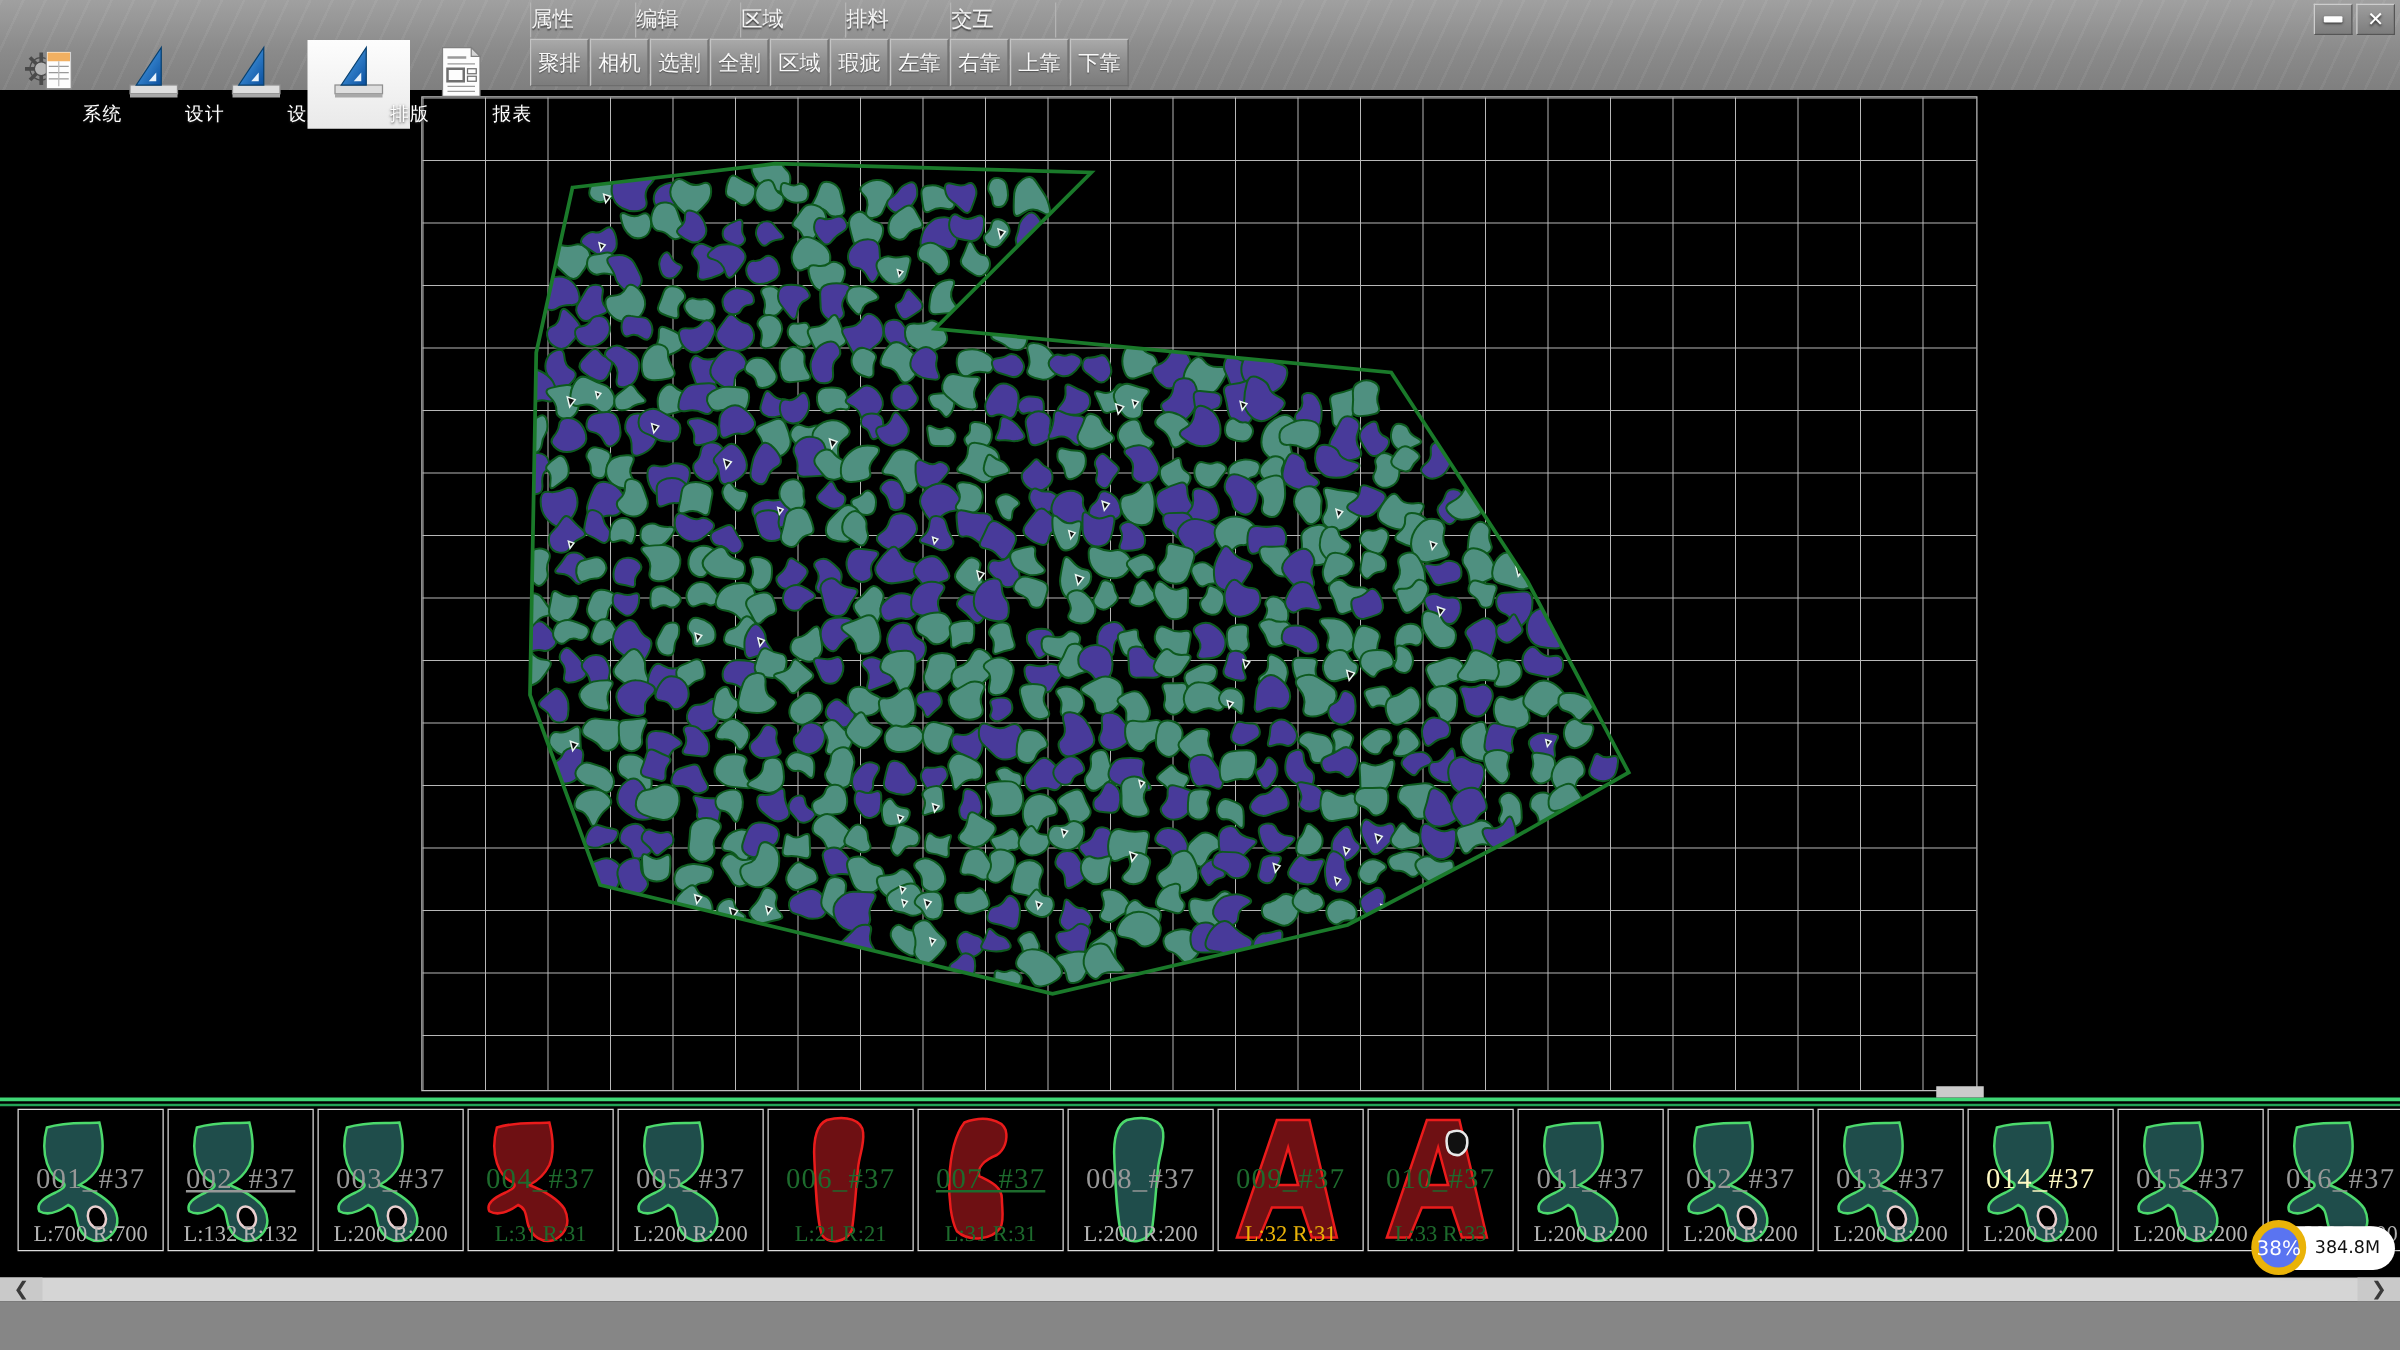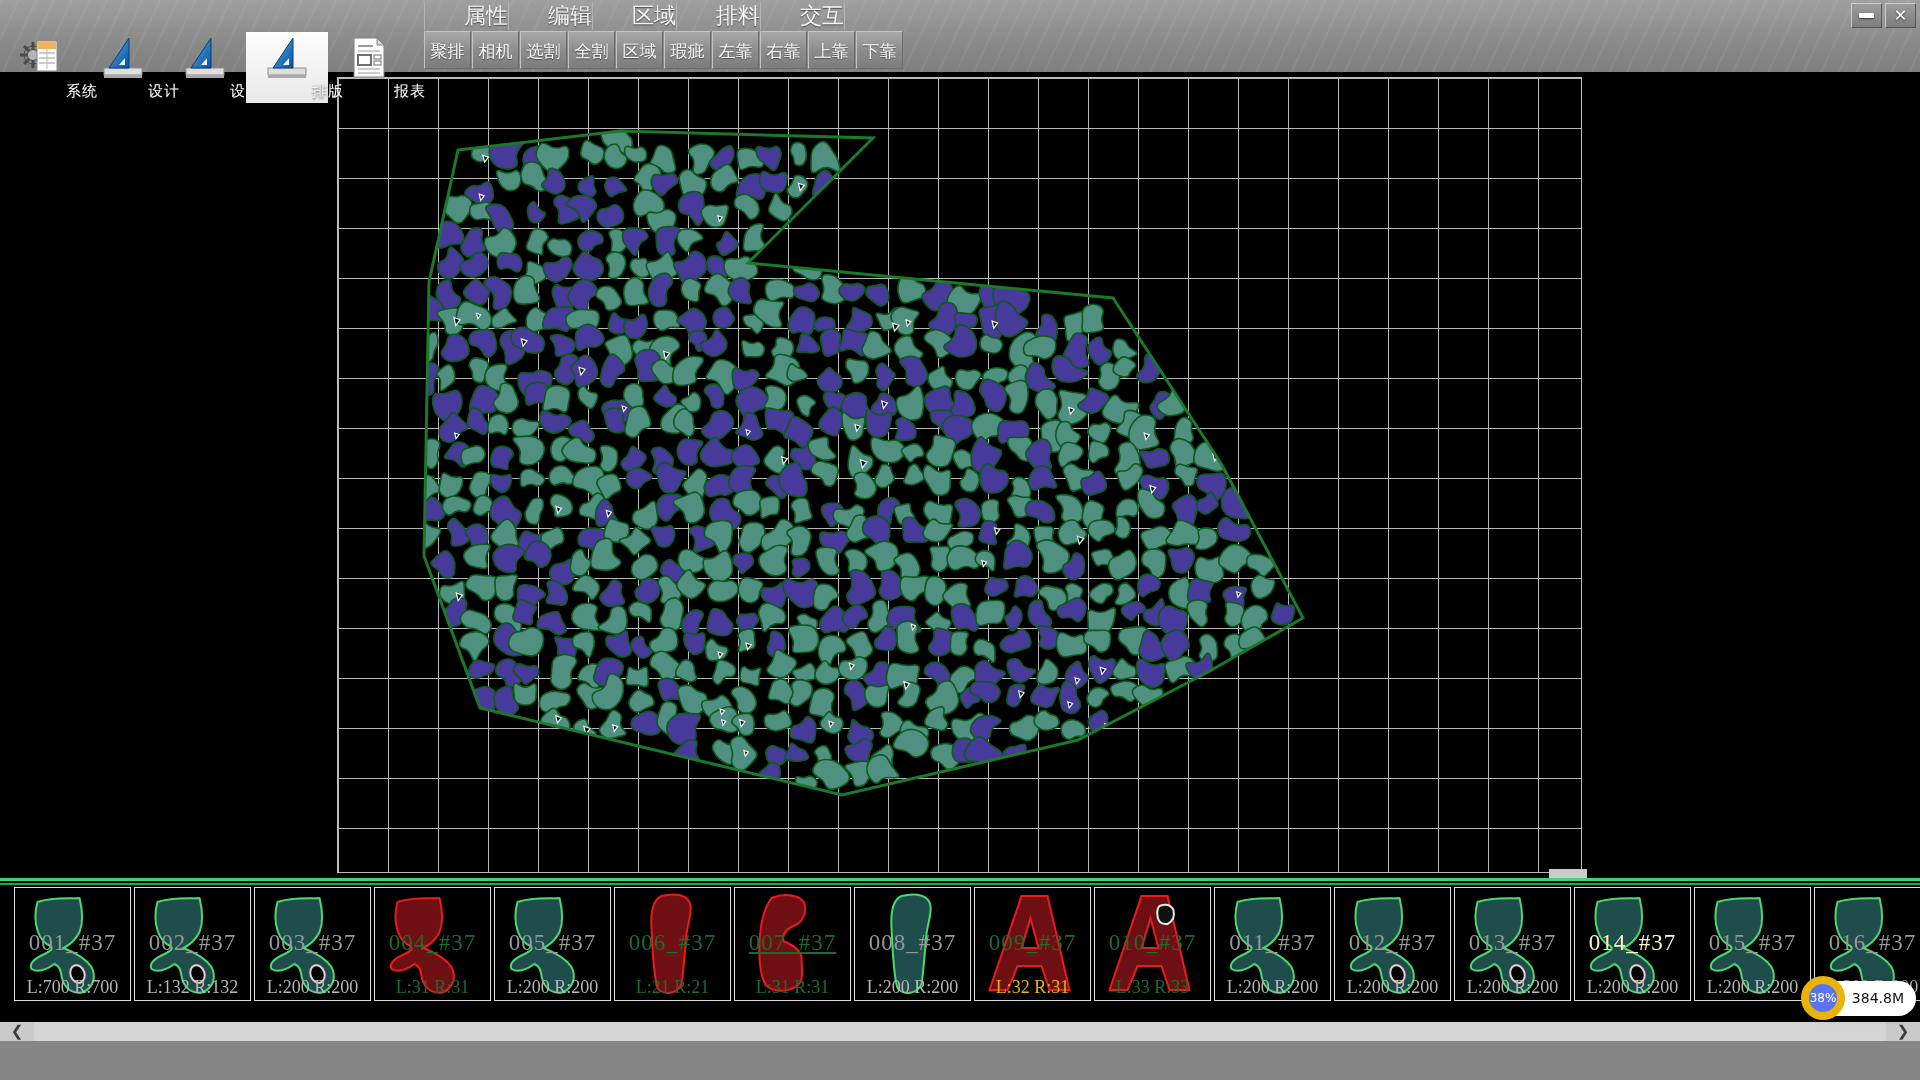--- a/index.html
+++ b/index.html
@@ -11,21 +11,21 @@
   #toolbar:after{content:"";position:absolute;inset:0;pointer-events:none;
     background:repeating-linear-gradient(115deg,rgba(255,255,255,.055) 0 2px,transparent 2px 16px);}
   #main-buttons{position:absolute;left:0;top:0;height:72px;display:flex;z-index:3;margin-top:32px;}
   .big-btn{width:82px;height:71px;position:relative;text-align:center;cursor:default;}
   .big-btn.active{background:linear-gradient(180deg,#fdfdfd,#e9e9e9);}
   .big-btn .bicon{position:absolute;left:50%;top:3px;transform:translateX(-50%);}
   .big-btn .blabel{position:absolute;bottom:2px;width:100%;font-size:15px;color:#fff;
     text-shadow:0 1px 2px rgba(40,40,40,.9);letter-spacing:1px;}
   #menu-row1{position:absolute;left:424px;top:2px;display:flex;z-index:3;
     border-left:1px solid #b4b4b4;}
-  .menu1-btn{width:83px;height:28px;line-height:28px;text-align:right;font-size:22px;
+  .menu1-btn{width:83px;height:28px;line-height:28px;text-align:left;font-size:17px;
     color:#f5f5f5;text-shadow:0 1px 1px #4a4a4a;border-right:1px solid #b4b4b4;}
   #menu-row2{position:absolute;left:424px;top:31px;display:flex;gap:1px;z-index:3;}
   .menu2-btn{width:47px;height:38px;line-height:38px;text-align:center;font-size:17px;
     color:#fafafa;text-shadow:0 1px 1px #4a4a4a;
     background:linear-gradient(180deg,#a9a9a9,#8d8d8d 50%,#7c7c7c);
     border:1px solid;border-color:#c4c4c4 #6d6d6d #6d6d6d #c4c4c4;box-sizing:border-box;}
   #win-controls{position:absolute;right:4px;top:3px;display:flex;gap:3px;z-index:4;}
   .win-btn{width:31px;height:25px;display:flex;align-items:center;justify-content:center;
     background:linear-gradient(180deg,#9d9d9d,#7d7d7d);
     border:1px solid;border-color:#cdcdcd #555 #555 #cdcdcd;box-sizing:border-box;}
@@ -50,22 +50,22 @@
   .thumb{width:115px;height:112px;background:#000;border:1px solid #dcdcdc;position:relative;flex:none;}
   .thumb svg{position:absolute;left:0;top:0;}
   .thumb .tname{position:absolute;top:42px;width:100%;text-align:center;
     font-family:"Liberation Serif","DejaVu Serif",serif;font-size:23px;letter-spacing:1px;}
   .thumb .tlr{position:absolute;bottom:2px;width:100%;text-align:center;
     font-family:"Liberation Serif","DejaVu Serif",serif;font-size:18px;}
   
   #badge{position:absolute;left:1806px;top:981px;width:110px;height:35px;background:#fff;
     border-radius:18px;box-shadow:0 2px 6px rgba(0,0,0,.45);z-index:10;}
   #badge .pct{position:absolute;left:-5px;top:-5px;width:44px;height:44px;border-radius:50%;
-    background:#5a74f1;border:8px solid #eab308;box-sizing:border-box;
-    display:flex;align-items:center;justify-content:center;color:#fff;font-size:12px;}
+    background:#5a74f1;border:6px solid #eab308;box-sizing:border-box;
+    display:flex;align-items:center;justify-content:center;color:#fff;font-size:16px;}
   #badge .mem{position:absolute;right:12px;top:0;height:35px;line-height:35px;
     color:#111;font-size:14px;}
   
   #hscroll{position:absolute;left:0;top:1022px;width:1920px;height:19px;background:#d5d5d5;}
   .scroll-arrow{position:absolute;top:0;width:34px;height:19px;background:#c9c9c9;
     color:#3a3a3a;font-size:15px;font-weight:bold;text-align:center;line-height:19px;}
   #scroll-left{left:0;}
   #scroll-right{right:0;}
   #statusbar{position:absolute;left:0;top:1041px;width:1920px;height:39px;background:#868686;}
 </style>
@@ -827,21 +827,21 @@
      <div class="tname" style="color: rgb(152, 152, 152);">001_#37</div>
      <div class="tlr" style="color: rgb(181, 181, 181);">L:700 R:700</div>
       </div>
       <div class="thumb">
         <svg width="115" height="112" viewBox="0 0 110 112">
        <g fill="#1f4d4b" stroke="#4cd96c" stroke-width="2">
             <path d="M20,14 C36,9 50,11 62,10 C65,22 66,34 62,44 C58,52 52,57 46,60 C56,64 68,70 74,79 C79,89 76,99 66,104 C56,107 48,101 45,92 C43,85 44,79 37,76 C30,81 21,85 14,81 C11,75 18,70 27,66 C33,63 36,61 33,58 C22,54 14,36 20,14 Z"></path>
      <ellipse cx="60" cy="86" rx="7" ry="9" transform="rotate(-20 60 86)" fill="#000" stroke="#e9cfcf" stroke-width="2"></ellipse>
           </g>
      </svg>
-     <div class="tname" style="color: rgb(152, 152, 152);">002_#37</div>
+     <div class="tname" style="color: rgb(152, 152, 152); text-decoration: underline;">002_#37</div>
      <div class="tlr" style="color: rgb(181, 181, 181); text-align: center;">L:132 R:132</div>
       </div>
       <div class="thumb">
         <svg width="115" height="112" viewBox="0 0 110 112">
        <g fill="#1f4d4b" stroke="#4cd96c" stroke-width="2">
             <path d="M20,14 C36,9 50,11 62,10 C65,22 66,34 62,44 C58,52 52,57 46,60 C56,64 68,70 74,79 C79,89 76,99 66,104 C56,107 48,101 45,92 C43,85 44,79 37,76 C30,81 21,85 14,81 C11,75 18,70 27,66 C33,63 36,61 33,58 C22,54 14,36 20,14 Z"></path>
      <ellipse cx="60" cy="86" rx="7" ry="9" transform="rotate(-20 60 86)" fill="#000" stroke="#e9cfcf" stroke-width="2"></ellipse>
           </g>
      </svg>
      <div class="tname" style="color: rgb(152, 152, 152);">003_#37</div>

